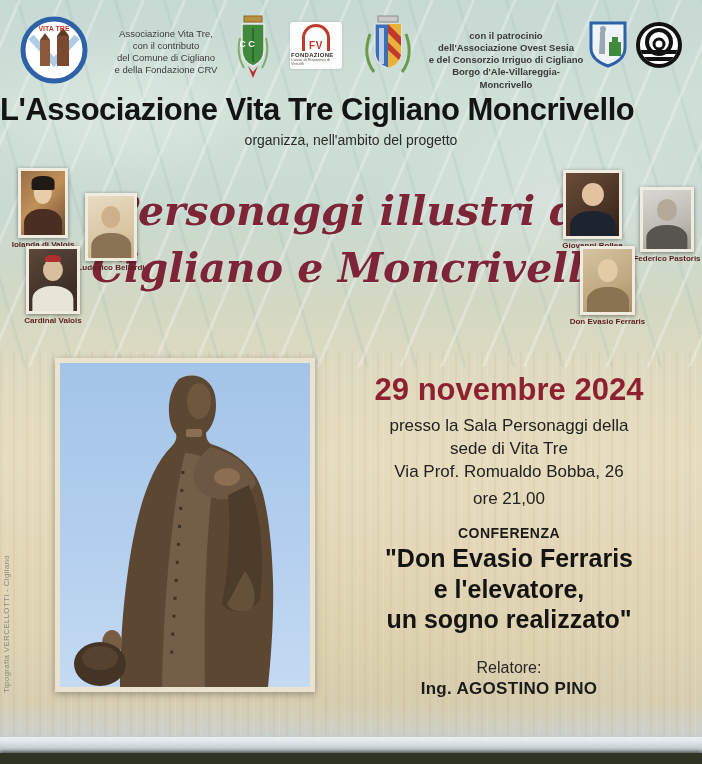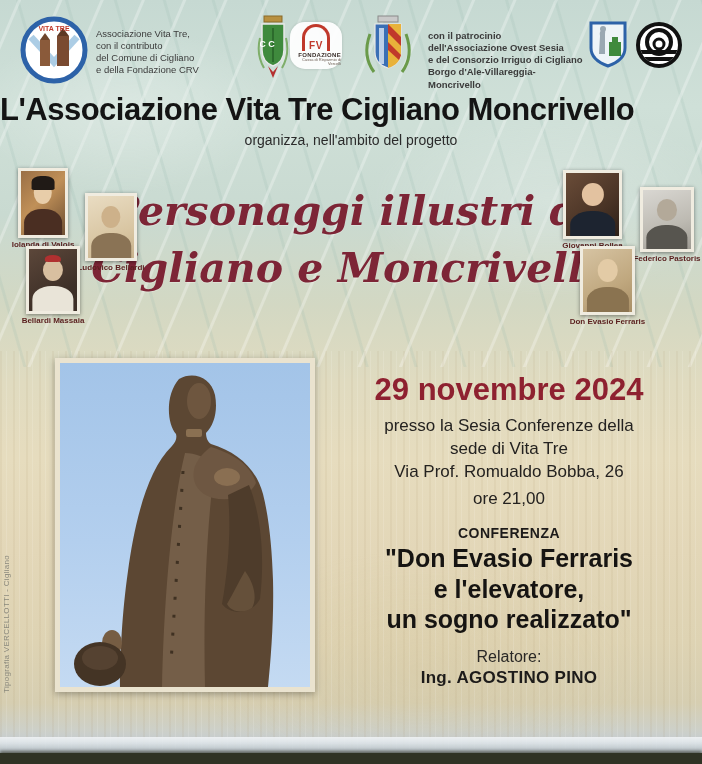--- a/index.html
+++ b/index.html
@@ -23,25 +23,25 @@
       repeating-linear-gradient(90deg, rgba(150,120,70,.12) 0 2px, rgba(0,0,0,0) 2px 6px, rgba(255,255,255,.22) 6px 7px, rgba(0,0,0,0) 7px 13px),
       radial-gradient(300px 160px at 60% 80%, rgba(214,196,150,.35), transparent 75%);}
   .band-mountains{position:absolute;left:0;bottom:11px;width:100%;height:16px;opacity:.9;
     background:linear-gradient(180deg,#f0f3f5 0%,#dfe6ea 40%,#b9c4cc 100%);
     filter:blur(.4px);}
   .band-ground{position:absolute;left:0;bottom:0;width:100%;height:11px;background:#2f3324;
     box-shadow:0 -2px 3px rgba(40,45,30,.6);}
 
   
   .hdr-item{position:absolute;}
-  .hdr-text{font-size:9.5px;line-height:1.28;color:#3b3b3b;white-space:pre-line;font-weight:500;}
+  .hdr-text{font-size:9.5px;line-height:1.28;color:#3b3b3b;text-align:center;white-space:pre-line;font-weight:500;}
   .t-left{left:96px;top:28px;width:140px;}
   .t-right{left:428px;top:30px;width:156px;font-weight:bold;}
   .logo-wrap{display:block;}
-  .fond-box{width:50px;text-align:right;background:rgba(255,255,255,.92);border-radius:15px;padding:2px 1px;box-shadow:0 0 3px rgba(0,0,0,.15);}
+  .fond-box{width:50px;text-align:left;background:rgba(255,255,255,.92);border-radius:3px;padding:2px 1px;box-shadow:0 0 3px rgba(0,0,0,.15);}
   .fond-arch{width:22px;height:24px;margin:0 auto;border:3px solid #c0392b;border-bottom:none;border-radius:14px 14px 0 0;
     display:flex;align-items:flex-end;justify-content:center;}
   .fond-fv{font-size:10px;font-weight:bold;color:#c0392b;letter-spacing:.5px;}
   .fond-name{font-size:6px;font-weight:bold;color:#3a2f2a;letter-spacing:.3px;margin-top:1px;}
   .fond-sub{font-size:4px;color:#6a5a50;line-height:1.1;}
 
   
   .main-title{position:absolute;left:0;top:92px;width:100%;white-space:nowrap;
     font-size:31px;font-weight:800;letter-spacing:-.5px;color:#141414;}
   .sub-title{position:absolute;left:0;top:132px;width:100%;text-align:center;
@@ -94,21 +94,21 @@
     writing-mode:vertical-rl;transform:rotate(180deg);text-align:left;letter-spacing:.3px;white-space:nowrap;}
 
   
   .event-col{position:absolute;left:320px;top:372px;width:378px;text-align:center;color:#1d1b1a;}
   .ev-day{font-size:31px;font-weight:800;color:#8e2130;line-height:1.05;}
   .ev-date{font-size:31px;font-weight:800;color:#8e2130;line-height:1.15;}
   .ev-venue{font-size:17px;line-height:1.35;margin-top:7px;color:#242220;}
   .ev-time{font-size:17px;margin-top:6px;color:#242220;}
   .ev-type{font-size:14px;font-weight:700;letter-spacing:.5px;margin-top:16px;}
   .ev-conf{font-size:25px;font-weight:800;line-height:1.22;margin-top:2px;color:#161412;}
-  .ev-rel{font-size:16px;margin-top:13px;color:#2a2826;}
+  .ev-rel{font-size:16px;margin-top:24px;color:#2a2826;}
   .ev-speaker{font-size:17px;font-weight:700;margin-top:2px;letter-spacing:.3px;}
 </style>
 </head>
 <body>
 
 <div class="poster">
   <div class="bg-veins"></div>
   <div class="bg-streaks"></div>
   <div class="band-mountains"></div>
   <div class="band-ground"></div>
@@ -125,21 +125,21 @@
         <path d="M37,20 L43,12 L49,20 Z" fill="#5e3823"></path>
         <text x="34" y="15" font-size="7" font-weight="bold" fill="#c0392b" text-anchor="middle">VITA TRE</text>
       </svg>
     </div>
 
     <div class="hdr-item hdr-text t-left">Associazione Vita Tre,
 con il contributo
 del Comune di Cigliano
 e della Fondazione CRV</div>
 
-    <div class="hdr-item logo-wrap" style="left:236px;top:14px;margin-left:20px;">
+    <div class="hdr-item logo-wrap" style="left:236px;top:14px;">
       <svg width="34" height="64" viewBox="0 0 34 64">
         <rect x="8" y="2" width="18" height="6" fill="#b89040" stroke="#8a6a28" stroke-width="1"></rect>
         <path d="M6,10 L28,10 L28,36 Q28,48 17,52 Q6,48 6,36 Z" fill="#3f8a3d" stroke="#e8e8e8" stroke-width="1.5"></path>
         <line x1="17" y1="14" x2="17" y2="48" stroke="#2c6b2c" stroke-width="2"></line>
         <text x="11" y="33" font-size="9" font-weight="bold" fill="#ffffff" text-anchor="middle">C C</text>
         <path d="M12,52 L17,58 L22,52 L17,64 Z" fill="#b53030"></path>
         <path d="M4,24 Q0,40 8,54" stroke="#7fae6a" stroke-width="2" fill="none"></path>
         <path d="M30,24 Q34,40 26,54" stroke="#7fae6a" stroke-width="2" fill="none"></path>
       </svg>
     </div>
@@ -211,21 +211,21 @@
     <div class="p-cap">Iolanda di Valois</div>
   </div>
   <div class="portrait p-bellardi" style="left:85px;top:193px;">
     <div class="p-img"></div>
     <div class="p-cap">Ludovico Bellardi</div>
   </div>
   <div class="portrait p-cardinal" style="left:26px;top:246px;">
     <div class="p-img">
         <span class="p-detail"></span>
       </div>
-    <div class="p-cap">Bellardi Massaia</div>
+    <div class="p-cap">Cardinal Valois</div>
   </div>
   <div class="portrait p-bollea" style="left:563px;top:170px;">
     <div class="p-img"></div>
     <div class="p-cap">Giovanni Bollea</div>
   </div>
   <div class="portrait p-pastoris" style="left:640px;top:187px;">
     <div class="p-img"></div>
     <div class="p-cap">Federico Pastoris</div>
   </div>
   <div class="portrait p-ferraris" style="left:580px;top:246px;">
@@ -249,21 +249,21 @@
       <ellipse cx="40" cy="301" rx="26" ry="22" fill="#443425"></ellipse>
       <ellipse cx="40" cy="295" rx="18" ry="12" fill="#554231"></ellipse>
       <line x1="123" y1="108" x2="111" y2="300" stroke="#3f3122" stroke-width="3" stroke-dasharray="3 15"></line>
     </svg>
   </div>
   <div class="credit">Tipografia VERCELLOTTI - Cigliano</div>
 
   <div class="event-col">
     <div class="ev-date">29 novembre 2024</div>
     <div class="ev-venue">
-      <div>presso la Sesia Conferenze della</div>
+      <div>presso la Sala Personaggi della</div>
       <div>sede di Vita Tre</div>
       <div>Via Prof. Romualdo Bobba, 26</div>
     </div>
     <div class="ev-time">ore 21,00</div>
     <div class="ev-type">CONFERENZA</div>
     <div class="ev-conf">
       <div>"Don Evasio Ferraris</div>
       <div>e l'elevatore,</div>
       <div>un sogno realizzato"</div>
     </div>

